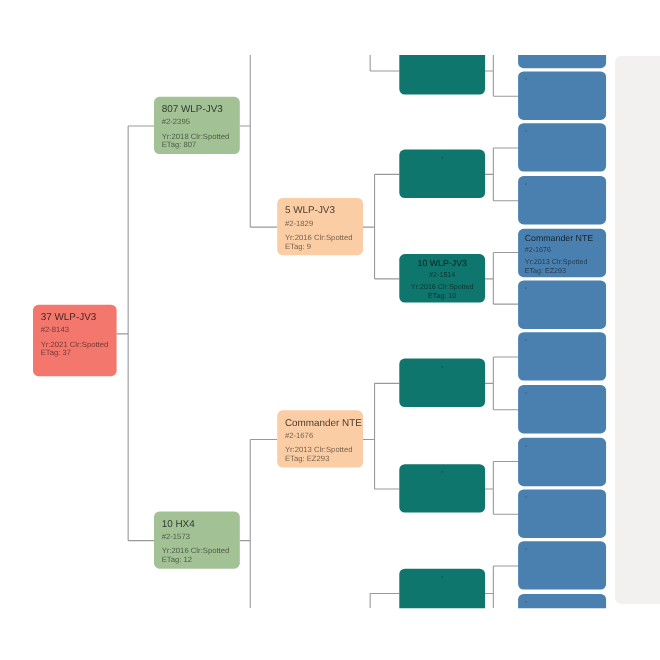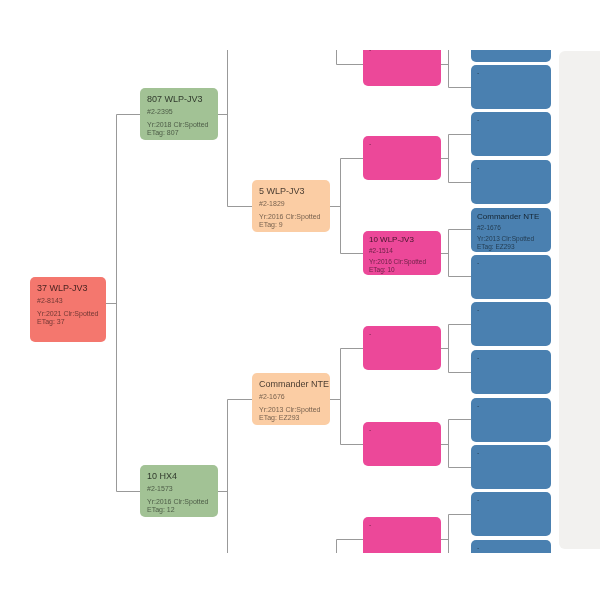--- a/index.html
+++ b/index.html
@@ -20,21 +20,21 @@
   .node .sp{margin-top:5px;}
   .node.sm{padding:4px 6px;}
   .node.sm .nm{font-size:8px;line-height:10px;}
   .node.sm .ln{font-size:6.5px;line-height:8px;}
   .node.sm .num{margin-top:2px;}
   .node.sm .sp{margin-top:3px;}
   .dash{display:block;font-size:7px;line-height:8px;color:rgba(0,0,0,0.5);}
   .c-red{background:#f4776e;}
   .c-green{background:#a2c295;}
   .c-orange{background:#fbcda4;}
-  .c-teal{background:#ec4899;}
+  .c-teal{background:#0f766e;text-align:center;}
   .c-blue{background:#4a80b0;}
   .ghost-strip{
     position:absolute;background:#f2f1ef;border-radius:6px 0 0 6px;
   }
 </style>
 </head>
 <body>
 
 <div class="stage">
   <div class="canvas">

